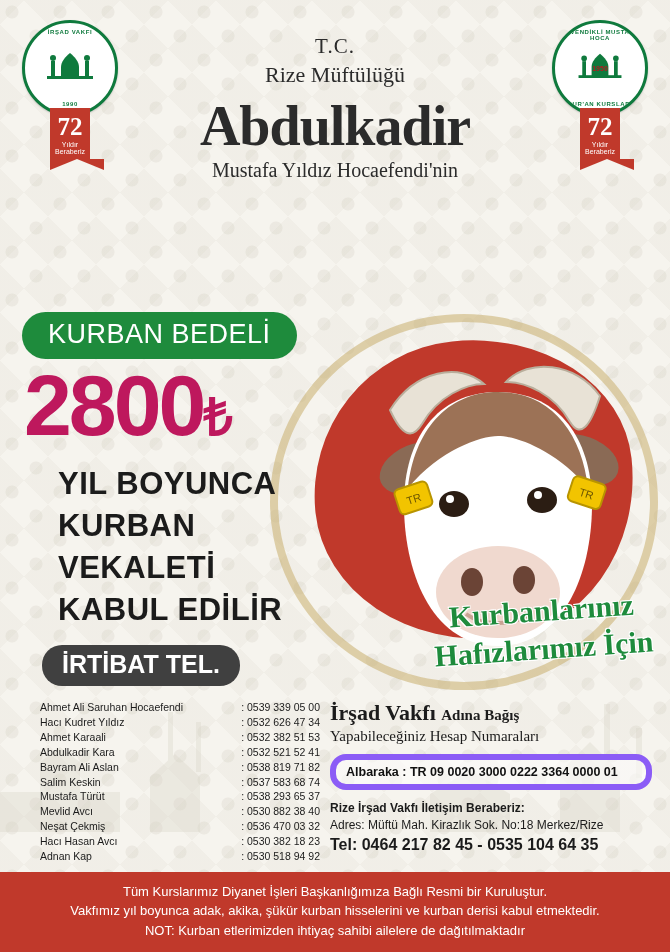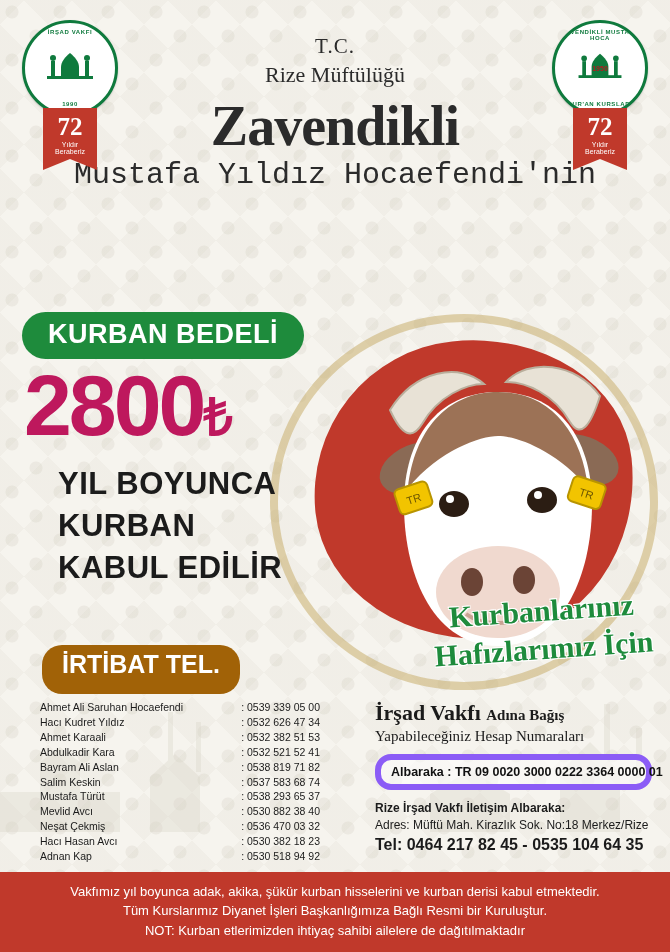--- a/index.html
+++ b/index.html
@@ -76,21 +76,21 @@
     font-weight: bold;
     color: #b01c20;
   }
   .mosque-ico {
     position: absolute;
     left: 50%; top: 46%;
     transform: translate(-50%,-50%);
   }
   .ribbon {
     position: relative;
-    width: 54px;
+    width: 40px;
     margin: -8px auto 0;
     background: #c0392b;
     color: #fff;
     padding: 6px 0 4px;
     z-index: 2;
   }
   .ribbon:after {
     content: "";
     position: absolute;
     left: 0; right: 0; bottom: -11px;
@@ -133,42 +133,42 @@
   }
   .title-main {
     font-family: "Liberation Serif", serif;
     font-size: 56px;
     font-weight: bold;
     letter-spacing: -1px;
     margin-top: 10px;
     line-height: 1;
   }
   .title-sub {
-    font-family: Liberation Mono, monospace;
-    font-size: 30px;
+    font-family: Liberation Serif, serif;
+    font-size: 20px;
     margin-top: 6px;
     line-height: 1.05;
   }
   .title-sub2 {
     font-family: "Liberation Serif", serif;
     font-size: 40px;
     font-weight: bold;
     margin-top: 6px;
     line-height: 1;
   }
 
   
   .pill {
     position: absolute;
     left: 22px;
     top: 312px;
     background: #1e8b3c;
     color: #fff;
     font-size: 27px;
-    font-weight: bold;
+    font-weight: normal;
     letter-spacing: .5px;
     padding: 7px 26px 9px;
     border-radius: 24px;
     z-index: 7;
   }
   .price {
     position: absolute;
     left: 24px;
     top: 362px;
     color: #be185d;
@@ -189,25 +189,25 @@
     color: #1b1b1b;
     font-weight: bold;
     font-size: 31px;
     line-height: 1.35;
     letter-spacing: .5px;
   }
   .irtibat {
     position: absolute;
     left: 42px;
     top: 645px;
-    background: #a16207;
+    background: #404040;
     color: #fff;
     font-size: 25px;
     font-weight: bold;
-    padding: 5px 20px 15px;
+    padding: 5px 20px 7px;
     border-radius: 20px;
     z-index: 7;
   }
 
   
   .cow-wrap {
     position: absolute;
     right: 0;
     top: 300px;
     width: 400px;
@@ -269,21 +269,20 @@
   .contact-row .ph { font-variant-numeric: tabular-nums; }
 
   
   .info {
     position: absolute;
     left: 330px;
     top: 700px;
     right: 18px;
     z-index: 7;
     color: #1b1b1b;
-    margin-left: 45px;
   }
   .info .vakif {
     font-family: "Liberation Serif", serif;
     font-size: 22px;
     font-weight: bold;
   }
   .info .vakif .small {
     font-size: 15px;
   }
   .info .line2 {
@@ -390,21 +389,21 @@
     <div class="ribbon">
       <div class="num">72</div>
       <div class="l1">Yıldır</div>
       <div class="l2">Beraberiz</div>
     </div>
   </div>
 
   <div class="header">
     <div class="tc">T.C.</div>
     <div class="mufti">Rize Müftülüğü</div>
-    <div class="title-main">Zavendikli</div>
+    <div class="title-main">Abdulkadir</div>
     <div class="title-sub">Mustafa Yıldız Hocaefendi'nin</div>
   </div>
 
   <div class="cow-wrap">
     <div class="red-blob"></div>
     <div class="ring-deco"></div>
     <svg width="400" height="400" viewBox="0 0 400 400" style="position:absolute;left:0;top:0;">
 
       <path d="M120 110 C145 70 190 62 214 84 C196 84 168 96 152 124 C142 140 132 136 120 110 Z" fill="#e8e2d6" stroke="#b9ae9c" stroke-width="2"></path>
       <path d="M330 96 C306 62 258 58 236 82 C256 82 284 94 300 122 C310 138 320 128 330 96 Z" fill="#e8e2d6" stroke="#b9ae9c" stroke-width="2"></path>
@@ -436,20 +435,21 @@
     </svg>
   </div>
 
   <div class="pill">KURBAN BEDELİ</div>
   <div class="price">
     <span>2800</span><span class="cur">₺</span>
   </div>
   <div class="slogan">
     <div>YIL BOYUNCA</div>
     <div>KURBAN</div>
+    <div>VEKALETİ</div>
     <div>KABUL EDİLİR</div>
   </div>
   <div class="irtibat">İRTİBAT TEL.</div>
 
   <div class="hafiz">
     <div>Kurbanlarınız</div>
     <div>Hafızlarımız İçin</div>
   </div>
 
   <div class="contacts">
@@ -499,23 +499,23 @@
     </div>
   </div>
 
   <div class="info">
     <div class="vakif">
       <span>İrşad Vakfı</span>
       <span class="small">Adına Bağış</span>
     </div>
     <div class="line2">Yapabileceğiniz Hesap Numaraları</div>
     <div class="iban-box">Albaraka : TR 09 0020 3000 0222 3364 0000 01</div>
-    <div class="iletisim">Rize İrşad Vakfı İletişim Albaraka:</div>
+    <div class="iletisim">Rize İrşad Vakfı İletişim Beraberiz:</div>
     <div class="adres">Adres: Müftü Mah. Kirazlık Sok. No:18  Merkez/Rize</div>
     <div class="tel">Tel: 0464 217 82 45 - 0535 104 64 35</div>
   </div>
 
   <div class="footer">
+    <div>Tüm Kurslarımız Diyanet İşleri Başkanlığımıza Bağlı Resmi bir Kuruluştur.</div>
     <div>Vakfımız yıl boyunca adak, akika, şükür kurban hisselerini ve kurban derisi kabul etmektedir.</div>
-    <div>Tüm Kurslarımız Diyanet İşleri Başkanlığımıza Bağlı Resmi bir Kuruluştur.</div>
     <div>NOT: Kurban etlerimizden ihtiyaç sahibi ailelere de dağıtılmaktadır</div>
   </div>
 </div>
 
 </body></html>

